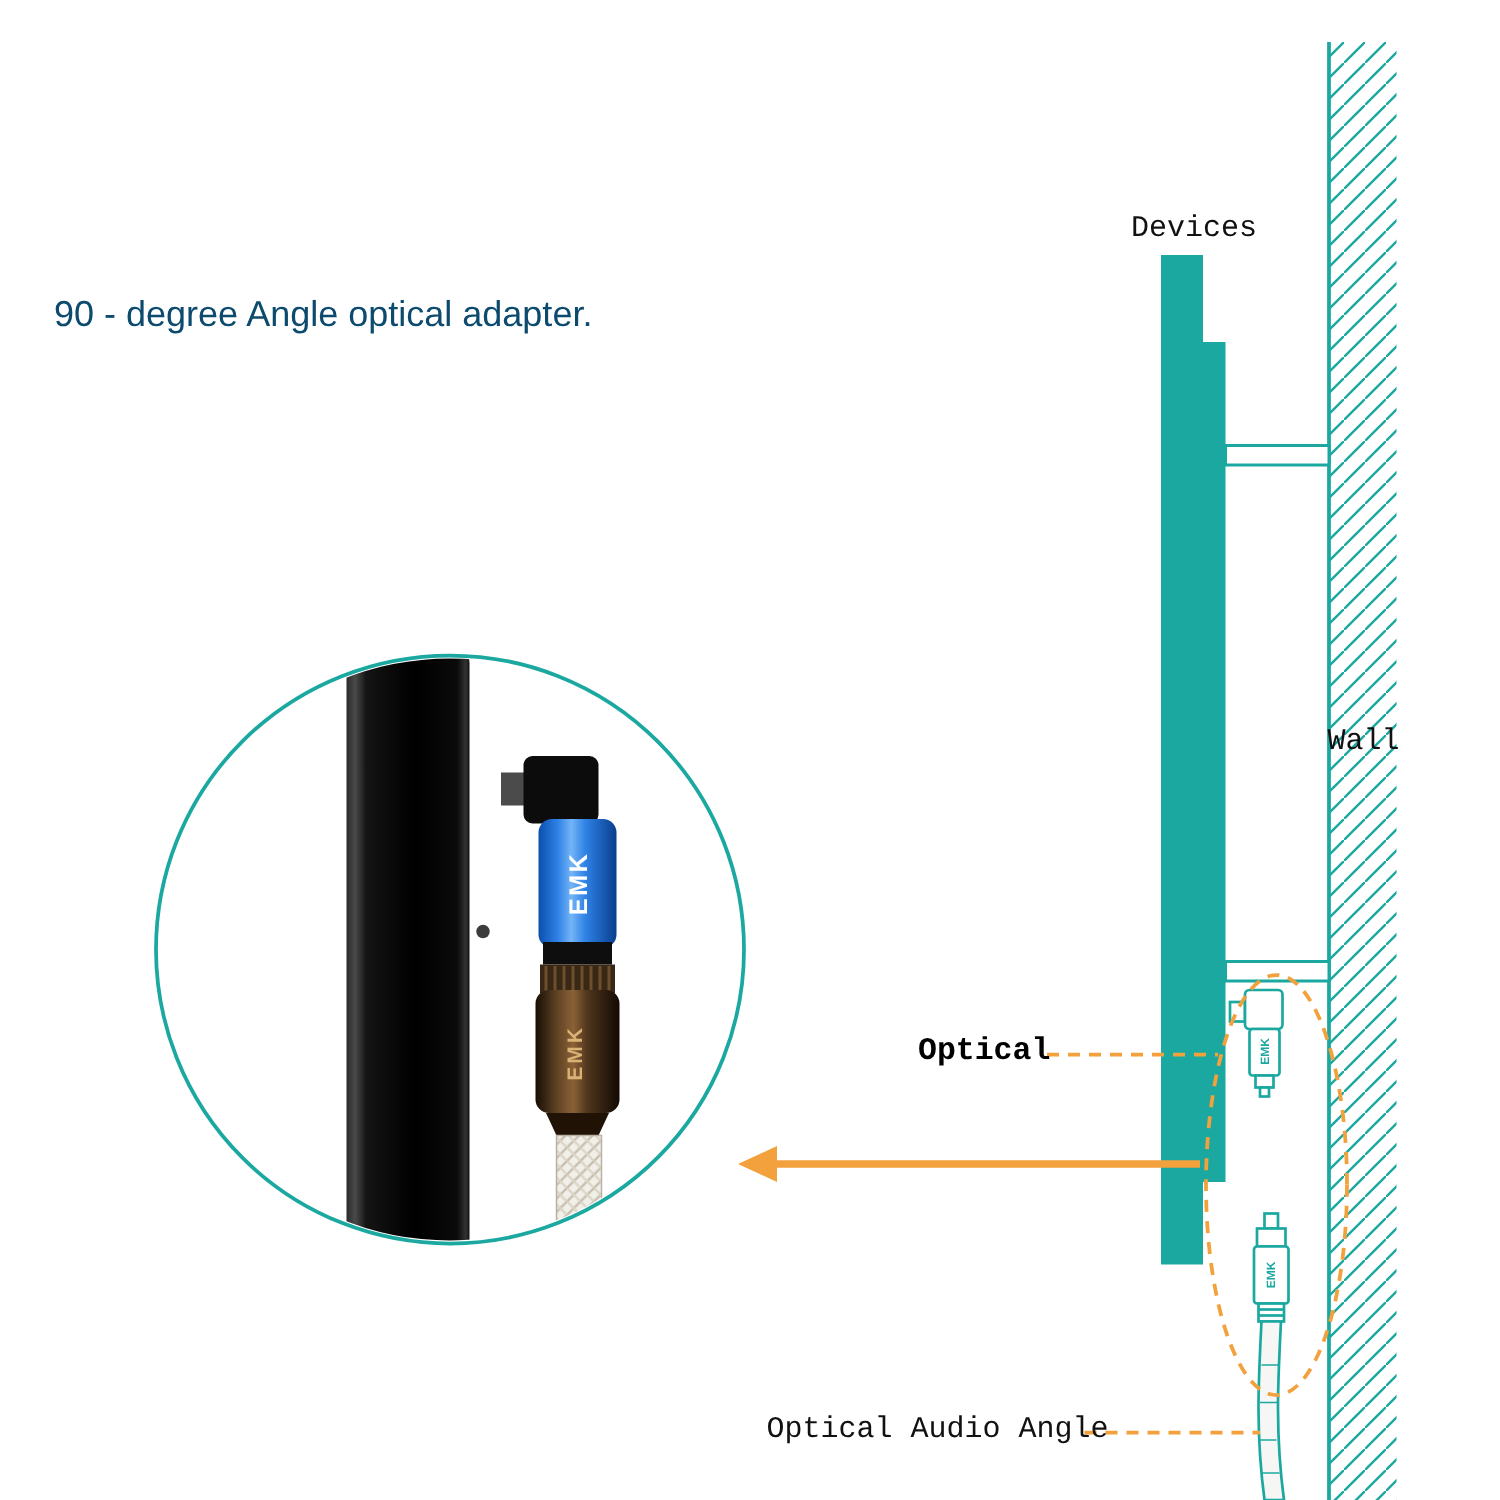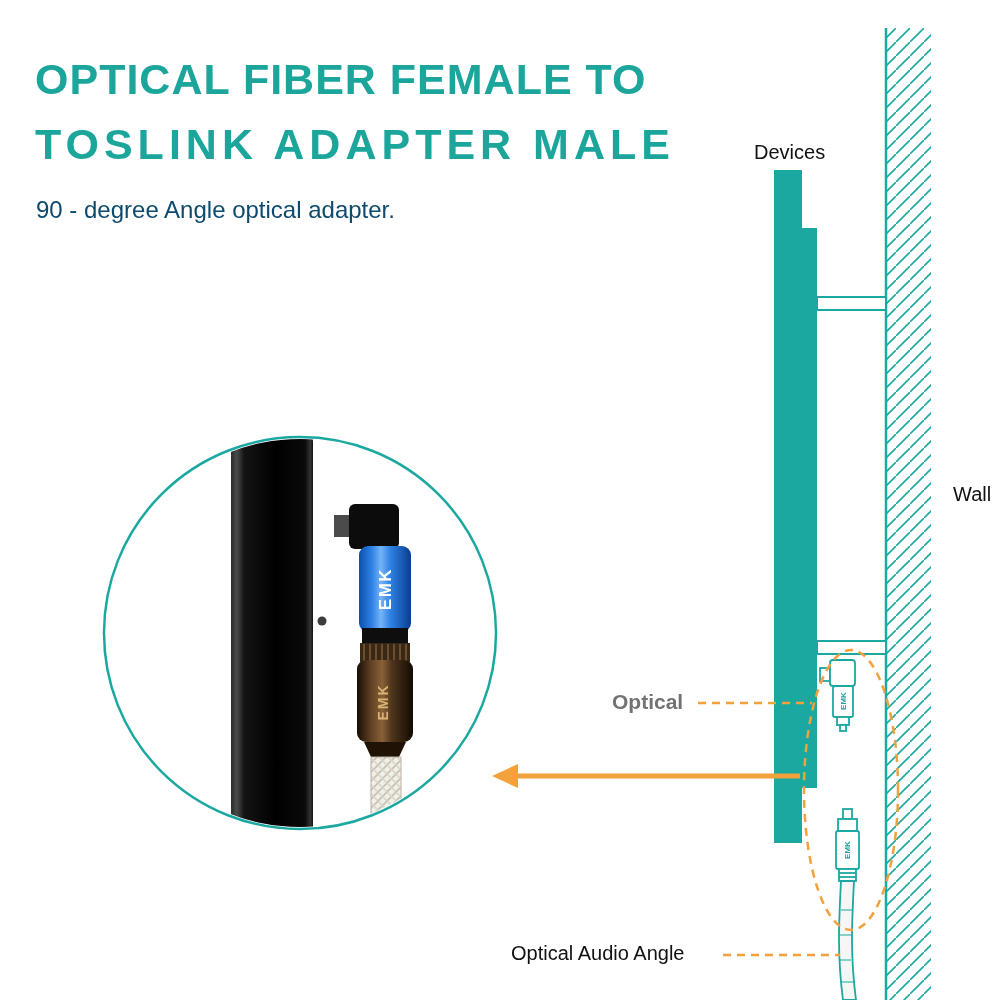--- a/index.html
+++ b/index.html
@@ -5,24 +5,24 @@
   * { margin:0; padding:0; box-sizing:border-box; }
   html,body { width:1000px; height:1000px; background:#ffffff; }
   body { font-family:"Liberation Sans", sans-serif; position:relative; overflow:hidden; }
   .stage { position:absolute; left:0; top:0; width:1000px; height:1000px; }
   .svg-layer { position:absolute; left:0; top:0; }
   .title { position:absolute; left:35px; top:47px; font-size:43px; font-weight:bold;
            color:#1CA69B; line-height:65px; white-space:nowrap; }
   .title .t1 { letter-spacing:1px; display:block; }
   .title .t2 { letter-spacing:5px; display:block; }
   .subtitle { position:absolute; left:36px; top:196px; font-size:24px; color:#0c4a6e; }
-  .lbl { position:absolute; font-size:20px; color:#111; white-space:nowrap; }
+  .lbl { position:absolute; font-size:20px; color:#111; white-space:nowrap;font-family:Liberation Mono, monospace; }
   .lbl-devices { left:754px; top:141px; }
-  .lbl-wall   { left:953px; top:483px; }
-  .lbl-optical{ left:612px; top:690px; font-size:21px; font-weight:bold; color:#737373; }
+  .lbl-wall   { left:885px; top:483px; }
+  .lbl-optical{ left:612px; top:690px; font-size:21px; font-weight:bold; color:#000000; }
   .lbl-cable  { left:511px; top:942px; }
 </style>
 </head>
 <body>
 
 <div class="stage">
 
   <svg class="svg-layer" width="1000" height="1000" viewBox="0 0 1000 1000">
     <defs>
       <pattern id="hatch" width="14" height="14" patternUnits="userSpaceOnUse">
@@ -129,23 +129,19 @@
           <rect x="357" y="660" width="56" height="82" rx="9" fill="url(#bronzeGrad)"></rect>
           <text transform="translate(388,702) rotate(-90)" text-anchor="middle" font-size="14" font-weight="bold" fill="#d9b274" letter-spacing="2">EMK</text>
           <path d="M364,742 L406,742 L399,757 L371,757 Z" fill="#201305"></path>
           <rect x="371" y="757" width="30" height="85" fill="url(#braid)" stroke="#b9b2a4" stroke-width="1"></rect>
         </g>
       </g>
       <circle cx="300" cy="633" r="196" fill="none" stroke="#1BA8A0" stroke-width="2.5"></circle>
     </g>
   </svg>
 
-  <h1 class="title">
-    <span class="t1">OPTICAL FIBER FEMALE TO</span>
-    <span class="t2">TOSLINK ADAPTER MALE</span>
-  </h1>
   <div class="subtitle">90 - degree Angle optical adapter.</div>
   <div class="lbl lbl-devices">Devices</div>
   <div class="lbl lbl-wall">Wall</div>
   <div class="lbl lbl-optical">Optical</div>
   <div class="lbl lbl-cable">Optical Audio Angle</div>
 
 </div>
 
 </body></html>

